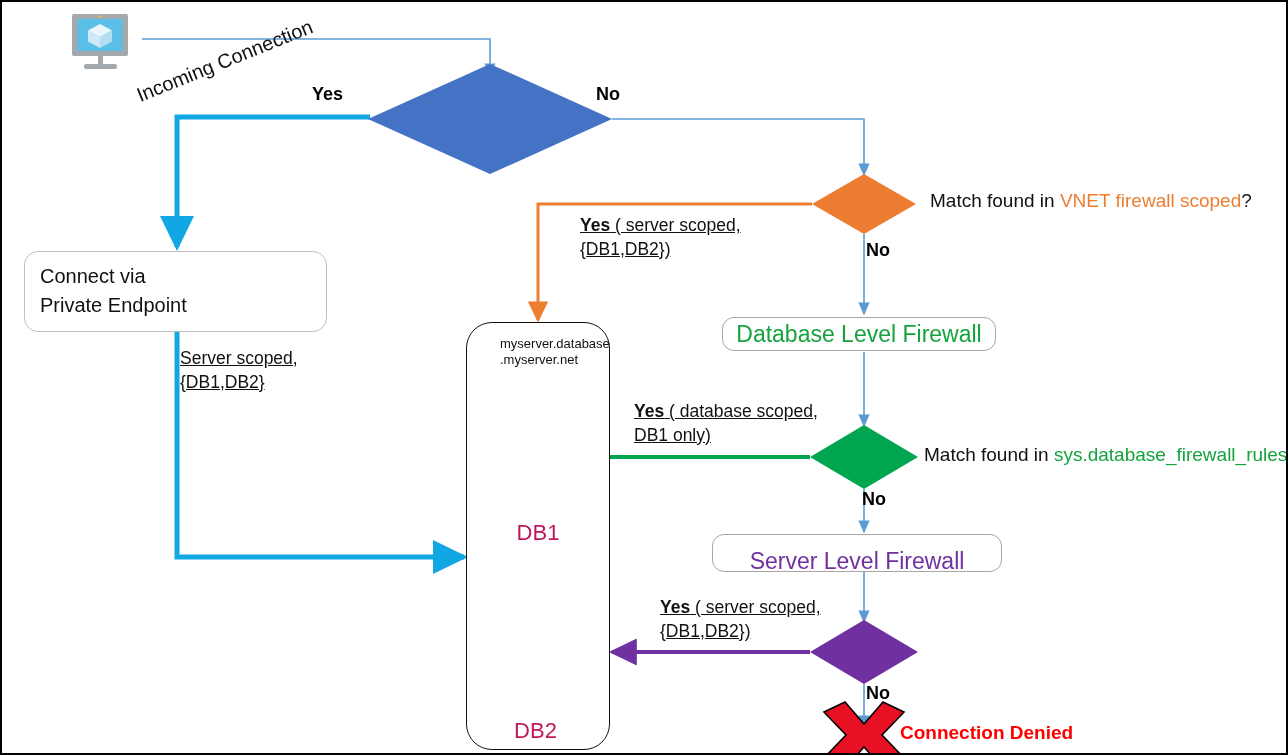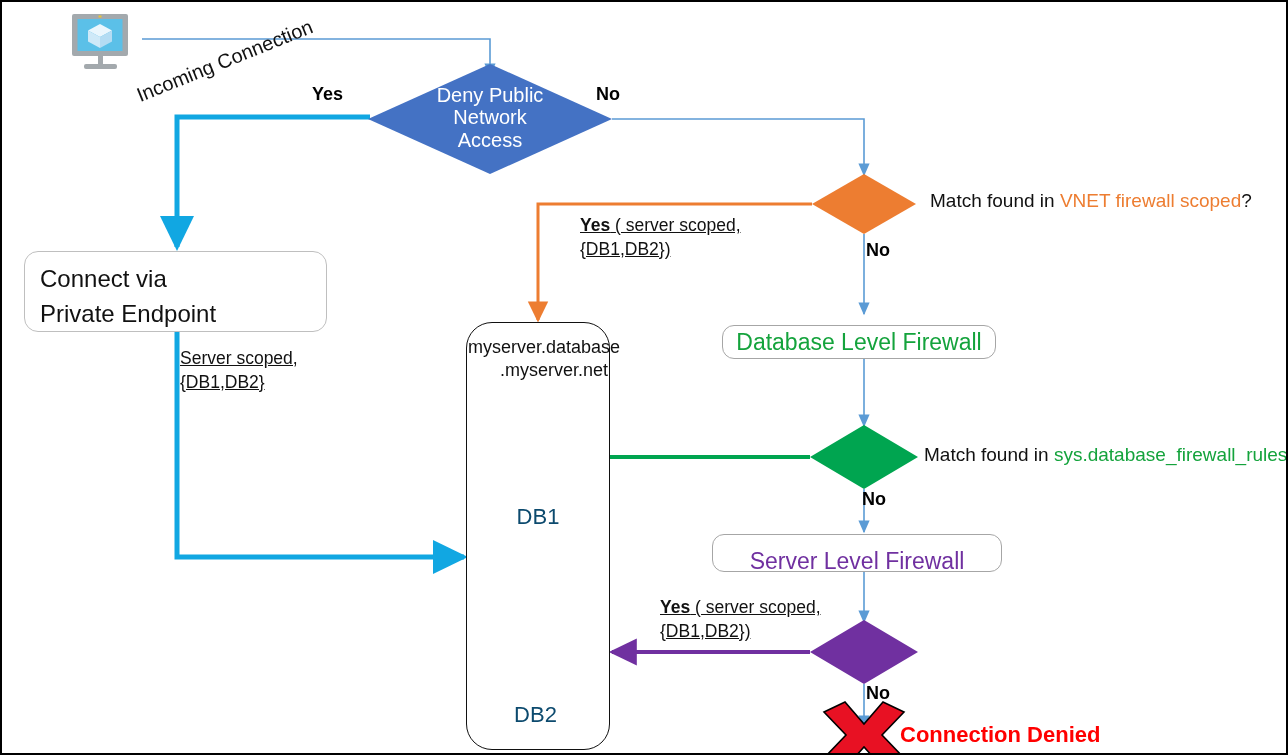--- a/index.html
+++ b/index.html
@@ -24,35 +24,35 @@
     display:flex;align-items:center;justify-content:center;
   }
   .fwtext{font-size:23px;}
   .green-t{color:#14a33c;}
   .purple-t{color:#7030A0;margin-top:16px;}
   .orange-t{color:#ED7D31;}
   .serverbox{
     position:absolute;box-sizing:border-box;
     border:1.5px solid #111;border-radius:26px;background:#fff;
   }
-  .dbname{position:absolute;text-align:center;font-size:22px;color:#0c4a6e;}
-  .servertitle{position:absolute;text-align:right;font-size:18px;color:#111;line-height:1.25;}
+  .dbname{position:absolute;text-align:center;font-size:22px;color:#be185d;margin-top:16px;}
+  .servertitle{position:absolute;text-align:left;font-size:13px;color:#111;line-height:1.25;padding-left:32px;}
   .pebox{
     position:absolute;box-sizing:border-box;
     border:1.5px solid #bfbfbf;border-radius:14px;background:#fff;
   }
-  .petext{position:absolute;font-size:24px;color:#111;line-height:1.45;}
+  .petext{position:absolute;font-size:20px;color:#111;line-height:1.45;}
   .sidetext{position:absolute;font-size:19px;color:#111;white-space:nowrap;}
   .smalltext{position:absolute;font-size:17.5px;color:#111;line-height:1.35;text-decoration:underline;}
   .yesno{position:absolute;font-weight:bold;font-size:18px;color:#000;}
   .rot{
     position:absolute;font-size:20px;color:#111;
     transform-origin:left bottom;transform:rotate(-22deg);white-space:nowrap;
   }
-  .denied{position:absolute;font-weight:bold;font-size:22px;color:#FF0000;white-space:nowrap;}
+  .denied{position:absolute;font-weight:bold;font-size:19px;color:#FF0000;white-space:nowrap;}
 </style>
 </head>
 <body>
 
 <div id="canvas">
 
   <svg class="layer" viewBox="0 0 1288 755">
     <defs>
       <marker id="ah-thin" markerWidth="9" markerHeight="9" refX="7.2" refY="4.5" orient="auto">
         <path d="M0,1 L8,4.5 L0,8 z" fill="#5B9BD5"></path>
@@ -133,47 +133,49 @@
       <text x="532" y="662" font-family="Liberation Sans, sans-serif" font-size="17" font-weight="bold" fill="#ffffff" text-anchor="middle">SQL</text>
     </g>
 
     <g>
       <polygon points="822,710 843,700 862,722 881,700 902,710 880,733 902,756 881,766 862,745 843,766 822,756 844,733" fill="#E81123" stroke="#000000" stroke-width="1.6"></polygon>
     </g>
   </svg>
 
   <div class="rot" style="left:140px;top:82px;">Incoming Connection</div>
 
-  <div class="diamond-text" style="left:408px;top:82px;width:160px;">Deny Public
-Network
-Access</div>
 
   <div class="yesno" style="left:310px;top:82px;">Yes</div>
   <div class="yesno" style="left:594px;top:82px;">No</div>
 
   <div class="sidetext" style="left:928px;top:188px;">
     <span>Match found in </span><span class="orange-t">VNET firewall scoped</span><span>?</span>
   </div>
 
   <div class="smalltext" style="left:578px;top:212px;">
     <span class="bold">Yes</span>
     <span>( server scoped,</span><br>
     <span>{DB1,DB2})</span>
   </div>
 
   <div class="yesno" style="left:864px;top:238px;">No</div>
 
-  <div class="rrbox" style="left:720px;top:315px;width:274px;height:34px;margin-top:8px;">
+  <div class="rrbox" style="left:720px;top:315px;width:274px;height:34px;">
     <span class="fwtext green-t">Database Level Firewall</span>
   </div>
 
   <div class="sidetext" style="left:922px;top:442px;">
     <span>Match found in </span><span class="green-t">sys.database_firewall_rules</span><span>?</span>
   </div>
 
+  <div class="smalltext" style="left:632px;top:398px;">
+    <span class="bold">Yes</span>
+    <span>( database scoped,</span><br>
+    <span>DB1 only)</span>
+  </div>
 
   <div class="yesno" style="left:860px;top:487px;">No</div>
 
   <div class="rrbox" style="left:710px;top:532px;width:290px;height:38px;">
     <span class="fwtext purple-t">Server Level Firewall</span>
   </div>
 
 
   <div class="smalltext" style="left:658px;top:594px;">
     <span class="bold">Yes</span>

